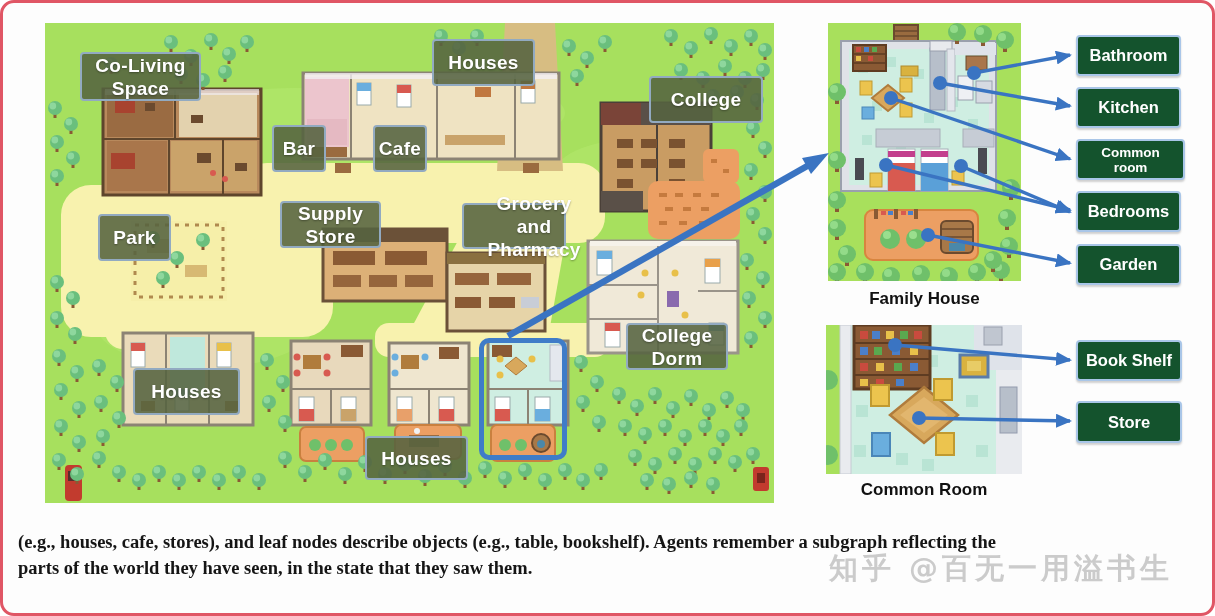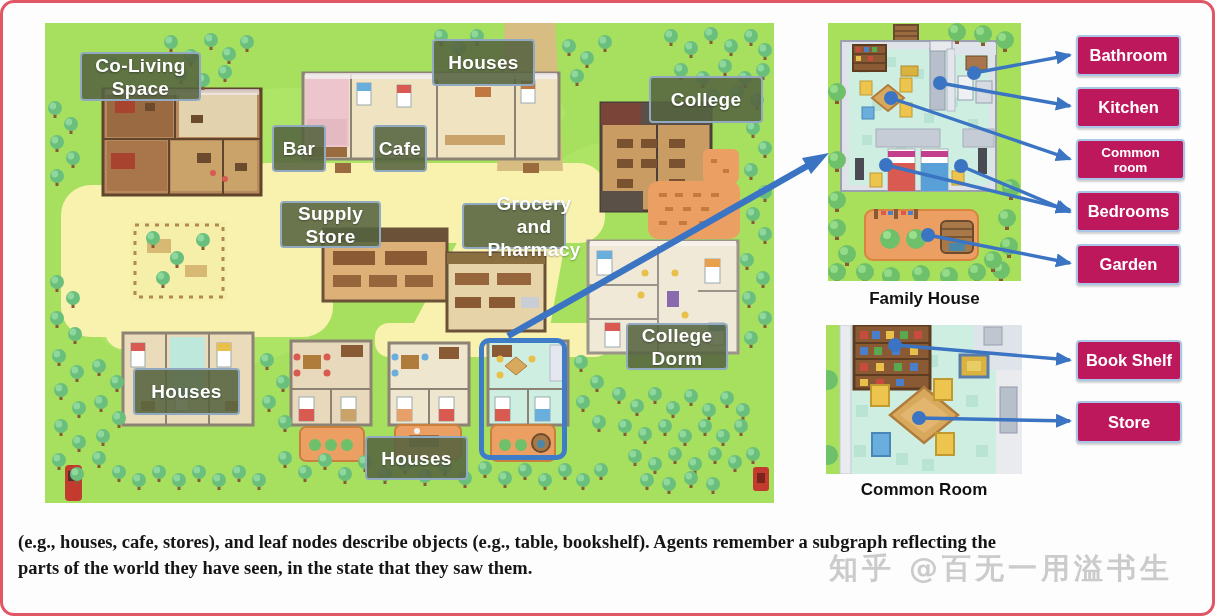--- a/index.html
+++ b/index.html
@@ -9,21 +9,21 @@
   .abs{position:absolute;}
   
   .map-label{position:absolute;display:flex;align-items:center;justify-content:center;
     text-align:center;color:#fff;font-weight:bold;font-size:19px;line-height:23px;
     letter-spacing:.3px;white-space:pre-line;
     background:rgba(85,99,64,.88);border:2.5px solid #92aac1;border-radius:4px;
     box-sizing:border-box;text-shadow:0 1px 2px rgba(0,0,0,.35);z-index:5;}
   
   .side-label{position:absolute;display:flex;align-items:center;justify-content:center;
     text-align:center;color:#fff;font-weight:bold;font-size:16.5px;line-height:17px;
-    white-space:pre-line;background:#be185d;border:2px solid #a9c6e8;border-radius:4px;
+    white-space:pre-line;background:#14532d;border:2px solid #a9c6e8;border-radius:4px;
     box-sizing:border-box;box-shadow:0 2px 2px rgba(0,0,0,.18);z-index:5;}
   .side-label.small{font-size:13.5px;line-height:15px;}
   .panel-caption{position:absolute;text-align:center;color:#111;font-weight:bold;
     font-size:17px;z-index:5;}
   
   #caption{position:absolute;left:15px;top:527px;width:1190px;z-index:3;
     font-family:"Liberation Serif",serif;font-weight:bold;color:#151515;
     font-size:18.5px;line-height:25.5px;}
   #caption .cap-line{white-space:nowrap;}
   #watermark{position:absolute;left:826px;top:546px;z-index:2;color:#c3c3c3;
@@ -390,20 +390,21 @@
   <div class="map-label" style="left:77px;top:49px;width:121px;height:49px;">Co-Living
 Space</div>
   <div class="map-label" style="left:429px;top:36px;width:103px;height:47px;">Houses</div>
   <div class="map-label" style="left:646px;top:73px;width:114px;height:47px;">College</div>
   <div class="map-label" style="left:269px;top:122px;width:54px;height:47px;">Bar</div>
   <div class="map-label" style="left:370px;top:122px;width:54px;height:47px;">Cafe</div>
   <div class="map-label" style="left:277px;top:198px;width:101px;height:47px;">Supply
 Store</div>
   <div class="map-label" style="left:459px;top:200px;width:104px;height:46px;padding-left:40px;">Grocery and
 Pharmacy</div>
+  <div class="map-label" style="left:95px;top:211px;width:73px;height:47px;">Park</div>
   <div class="map-label" style="left:623px;top:320px;width:102px;height:47px;">College
 Dorm</div>
   <div class="map-label" style="left:130px;top:365px;width:107px;height:47px;">Houses</div>
   <div class="map-label" style="left:362px;top:433px;width:103px;height:44px;">Houses</div>
 
   <div id="highlight-box"></div>
 
   <div class="abs" style="left:825px;top:20px;width:193px;height:258px;z-index:1;">
     <svg width="193" height="258" viewBox="0 0 193 258">
       <rect width="193" height="258" fill="#a8e05c"></rect>

